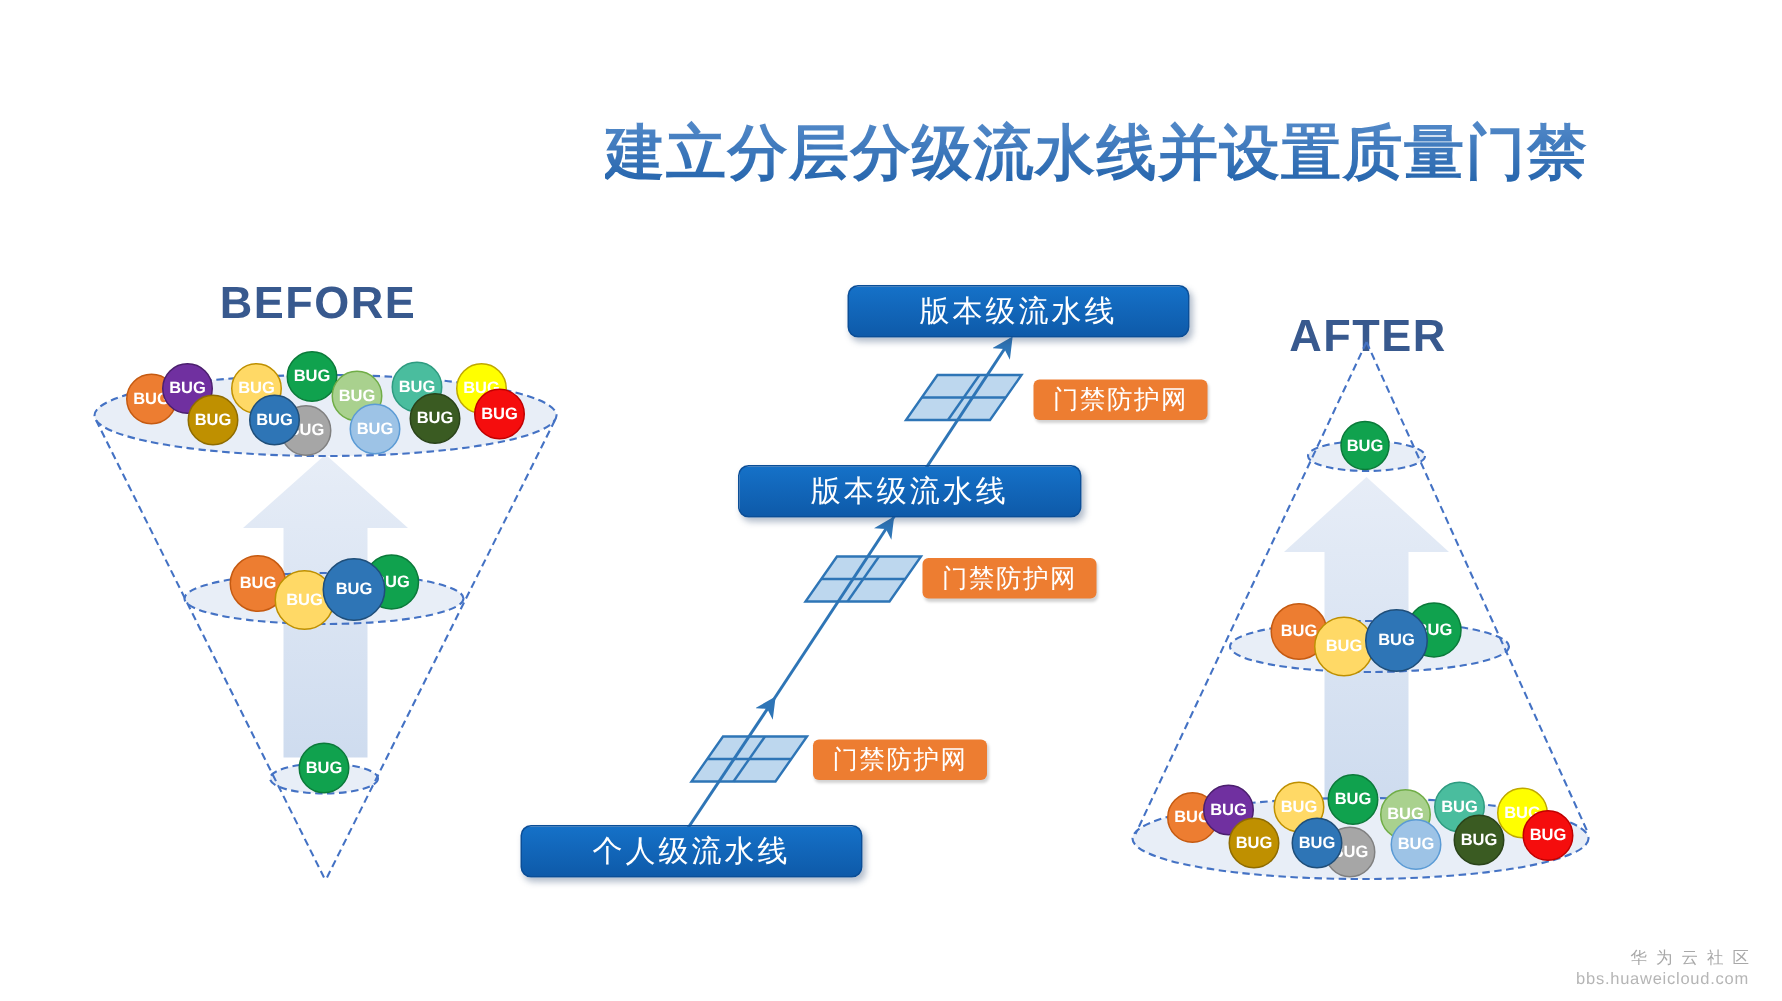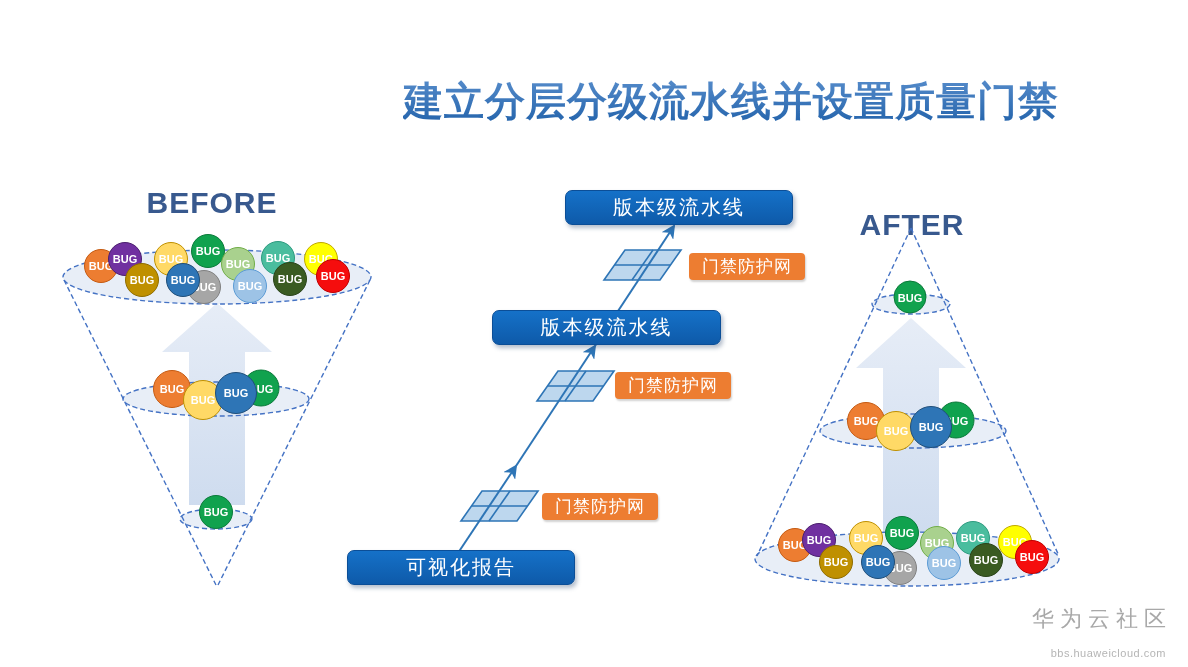--- a/index.html
+++ b/index.html
@@ -42,22 +42,22 @@
     white-space:nowrap;
   }
   .ball {
     position:absolute; transform:translate(-50%,-50%); z-index:2;
     border-radius:50%; border:1.5px solid rgba(0,0,0,.25);
     color:#fff; font-weight:bold; font-size:11px;
     display:flex; align-items:center; justify-content:center;
     box-sizing:border-box; letter-spacing:0;
   }
   .watermark { position:absolute; right:22px; bottom:8px; text-align:right; z-index:4; }
-  .watermark .brand { font-size:22px; color:#a8a8a8; letter-spacing:6px; margin-right:-6px; }
-  .watermark .url { font-size:11px; color:#b5b5b5; letter-spacing:.5px; margin-top:13px; }
+  .watermark .brand { font-size:11px; color:#a8a8a8; letter-spacing:6px; margin-right:-6px; }
+  .watermark .url { font-size:11px; color:#b5b5b5; letter-spacing:.5px; margin-top:1px; }
 </style>
 </head>
 <body>
 
 <div class="canvas">
 
   <div class="title">建立分层分级流水线并设置质量门禁</div>
 
   <div class="stage-label" style="left:212px; top:186px;text-align:right;">BEFORE</div>
   <div class="stage-label" style="left:912px; top:188px;margin-top:20px;">AFTER</div>
@@ -154,21 +154,21 @@
       <div class="ball" style="left: 1015px; top: 542px; width: 34px; height: 34px; background: rgb(255, 255, 0); border-color: rgb(191, 168, 0);">BUG</div>
       <div class="ball" style="left: 937px; top: 543px; width: 34px; height: 34px; background: rgb(169, 209, 142); border-color: rgb(112, 173, 71);">BUG</div>
       <div class="ball" style="left: 900px; top: 568px; width: 34px; height: 34px; background: rgb(166, 166, 166); border-color: rgb(128, 128, 128);">BUG</div>
       <div class="ball" style="left: 836px; top: 562px; width: 34px; height: 34px; background: rgb(191, 144, 0); border-color: rgb(143, 108, 0);">BUG</div>
       <div class="ball" style="left: 878px; top: 562px; width: 34px; height: 34px; background: rgb(46, 117, 182); border-color: rgb(31, 78, 121);">BUG</div>
       <div class="ball" style="left: 944px; top: 563px; width: 34px; height: 34px; background: rgb(157, 195, 230); border-color: rgb(91, 155, 213);">BUG</div>
       <div class="ball" style="left: 986px; top: 560px; width: 34px; height: 34px; background: rgb(58, 91, 34); border-color: rgb(42, 67, 26);">BUG</div>
       <div class="ball" style="left: 1032px; top: 557px; width: 34px; height: 34px; background: rgb(245, 13, 13); border-color: rgb(192, 0, 0);">BUG</div>
     </div>
 
-  <div class="pipe-box" style="left:347px; top:550px;">可视化报告</div>
+  <div class="pipe-box" style="left:347px; top:550px;">个人级流水线</div>
   <div class="pipe-box" style="left:492px; top:310px; width:227px;">版本级流水线</div>
   <div class="pipe-box" style="left:565px; top:190px;">版本级流水线</div>
 
   <div class="gate-label" style="left:542px; top:493px;">门禁防护网</div>
   <div class="gate-label" style="left:615px; top:372px;">门禁防护网</div>
   <div class="gate-label" style="left:689px; top:253px;">门禁防护网</div>
 
   <div class="watermark">
     <div class="brand">华为云社区</div>
     <div class="url">bbs.huaweicloud.com</div>

